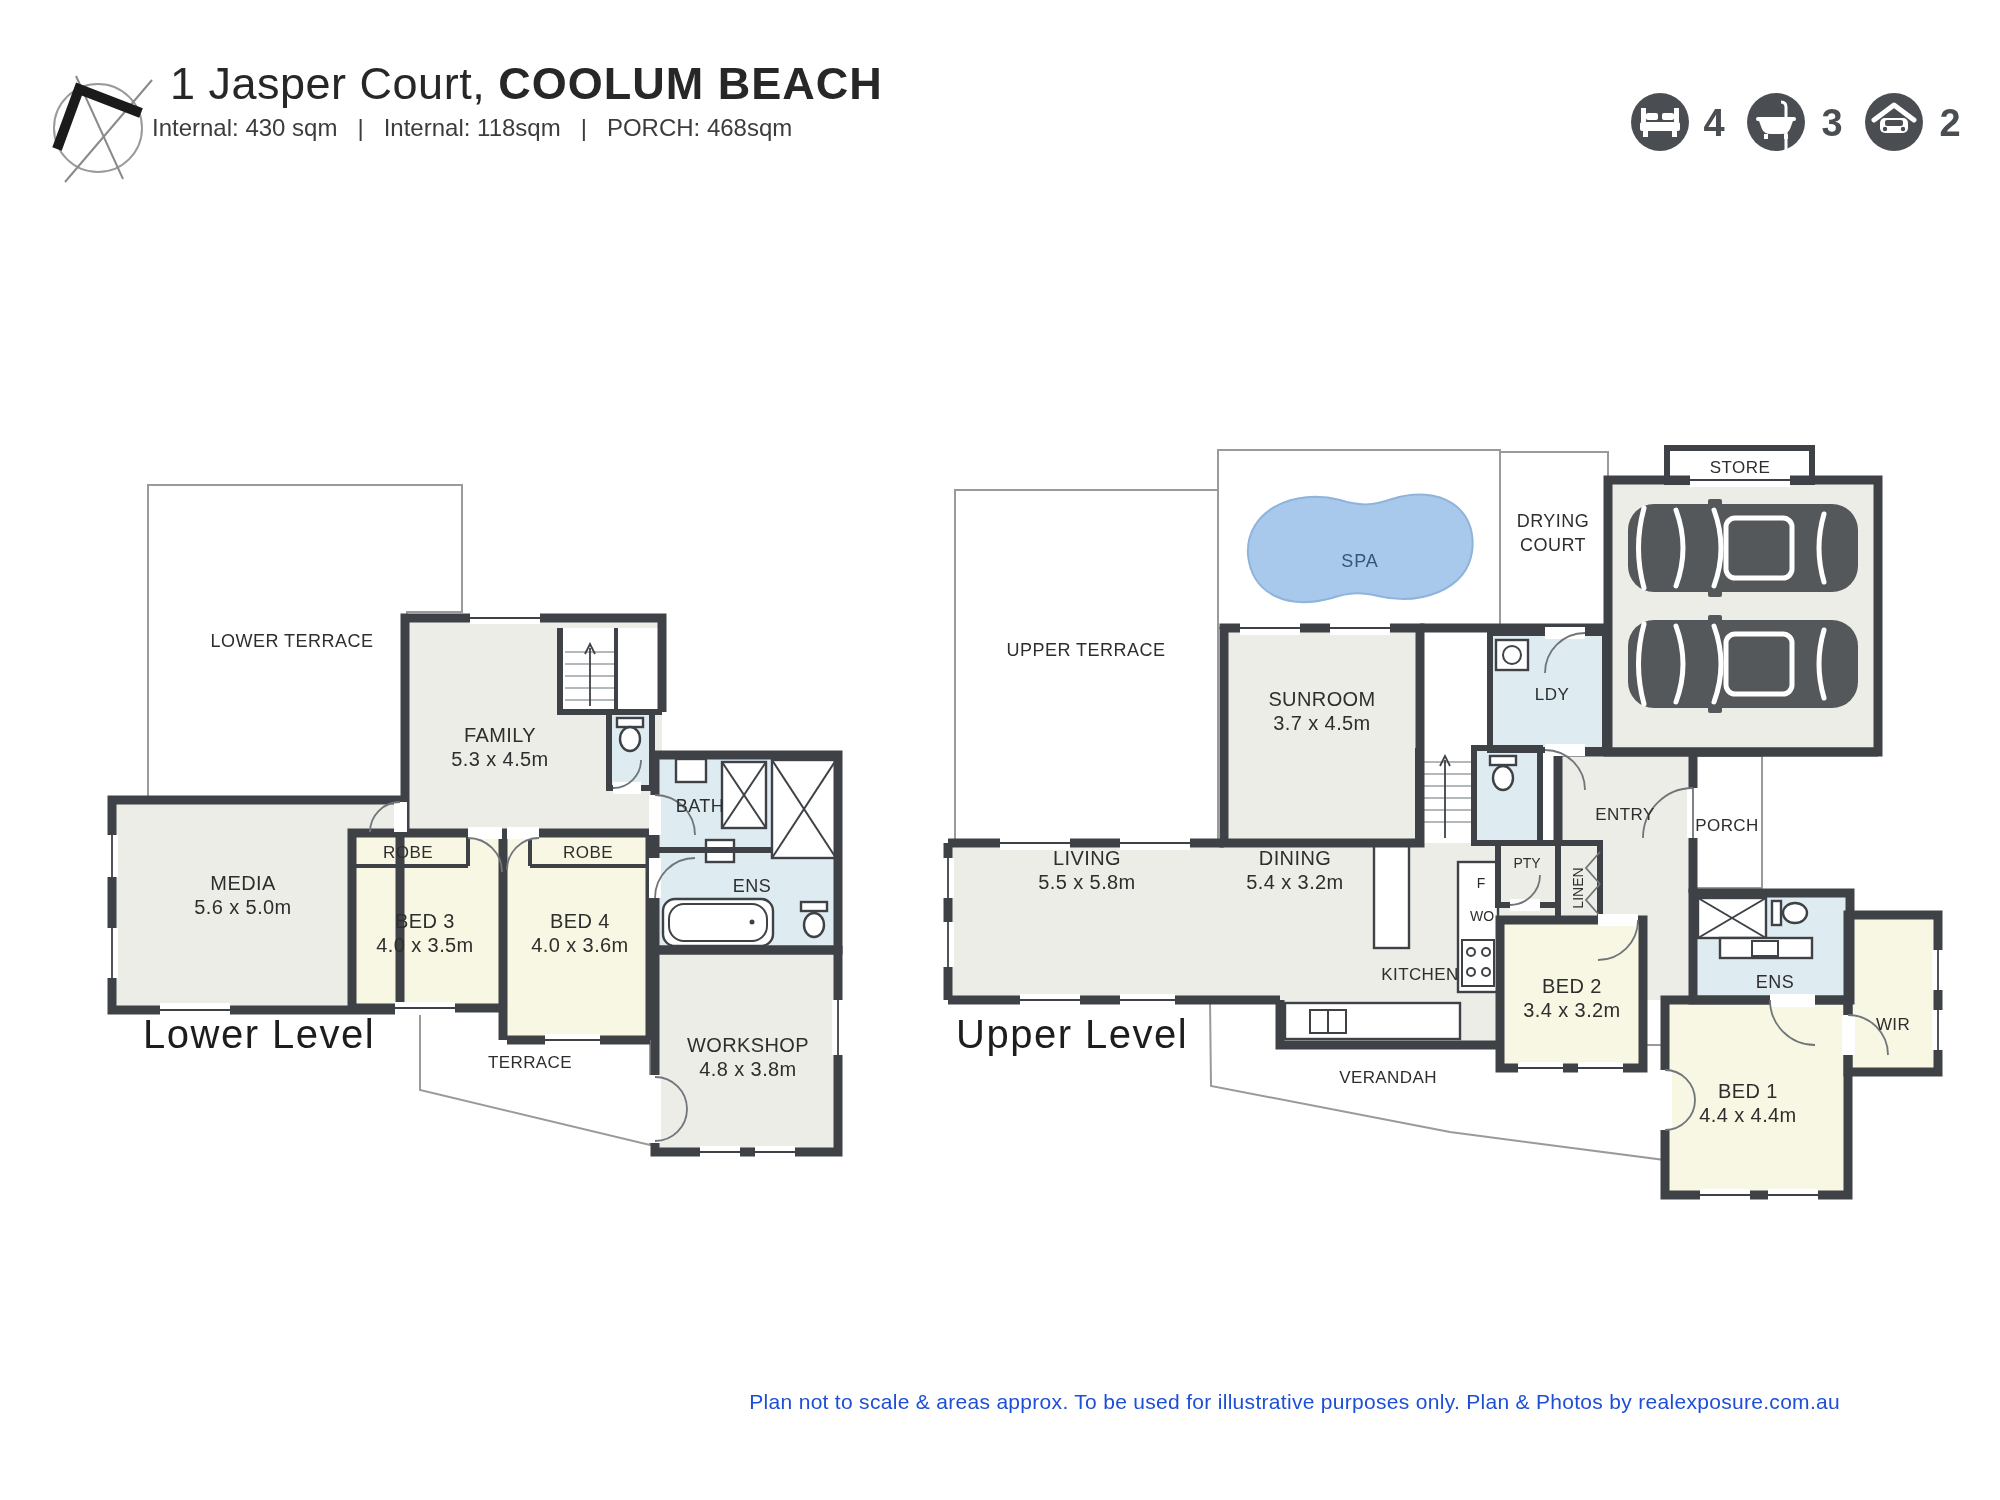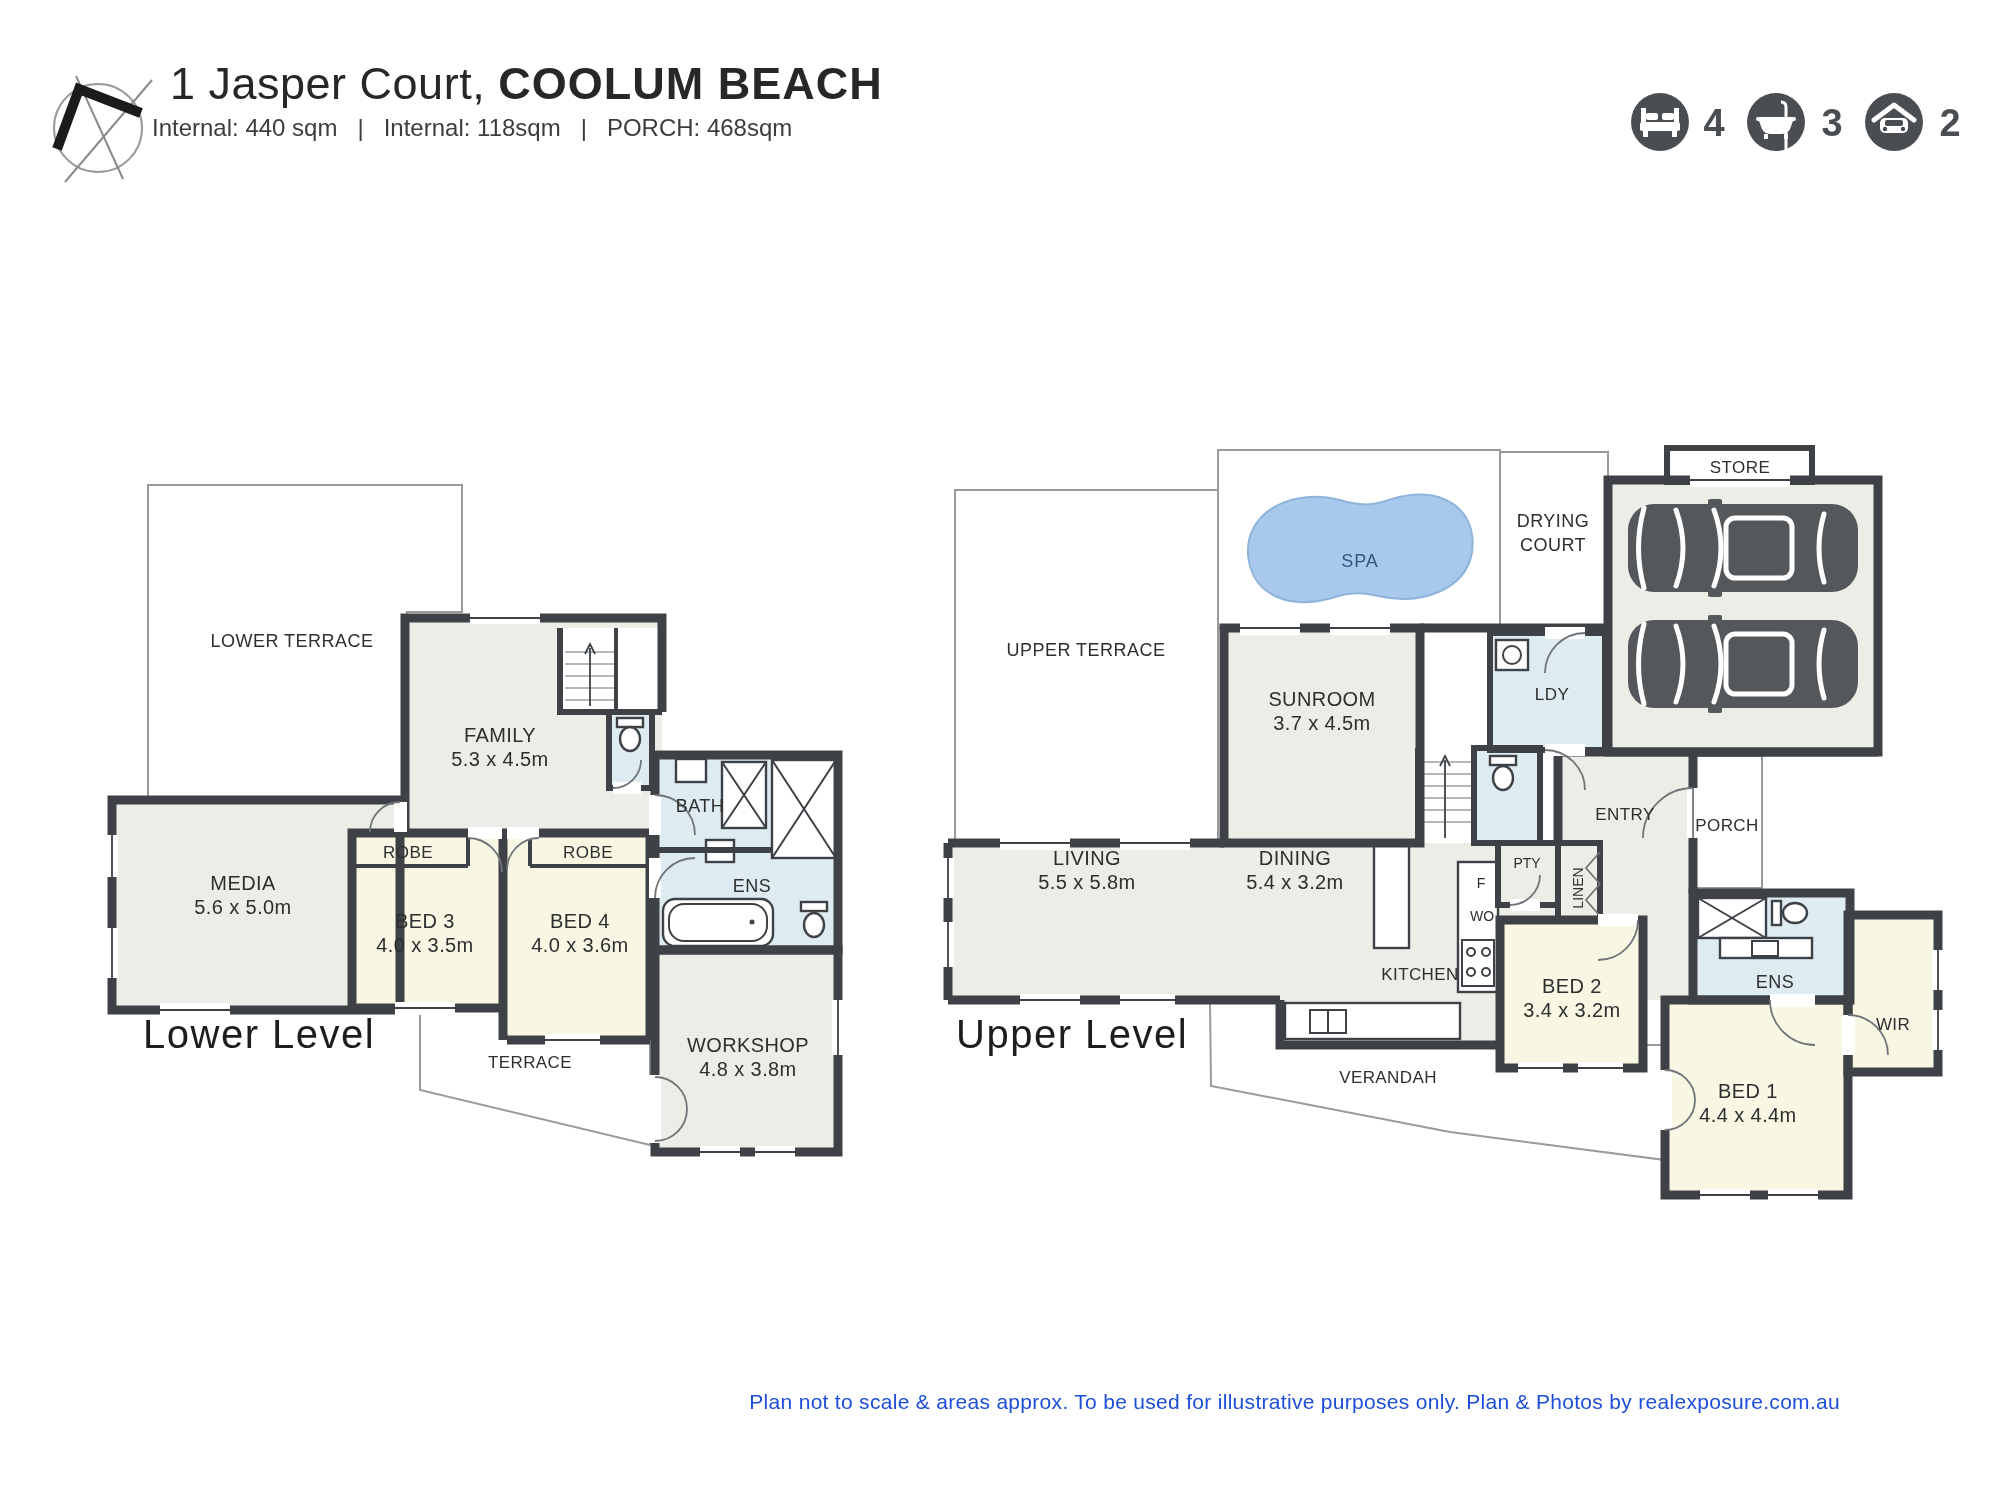--- a/index.html
+++ b/index.html
@@ -38,21 +38,21 @@
   .car{fill:#54585B;}
   .carline{stroke:#ffffff;stroke-width:5;fill:none;stroke-linecap:round;}
 </style>
 </head>
 <body>
 
 <div class="page">
 
   <div class="hdr-title"><span>1 Jasper Court, </span><span class="bold">COOLUM BEACH</span></div>
   <div class="hdr-sub">
-    <span>Internal: 440 sqm</span><span class="sep">|</span><span>Internal: 118sqm</span><span class="sep">|</span><span>PORCH: 468sqm</span>
+    <span>Internal: 430 sqm</span><span class="sep">|</span><span>Internal: 118sqm</span><span class="sep">|</span><span>PORCH: 468sqm</span>
   </div>
 
   <div class="footer">Plan not to scale &amp; areas approx. To be used for illustrative purposes only. Plan &amp; Photos by realexposure.com.au</div>
 
   <svg width="2000" height="1500" viewBox="0 0 2000 1500">
     <defs>
       <pattern id="grid15" width="15" height="15" patternUnits="userSpaceOnUse">
         <path d="M15,0 H0 V15" fill="none" stroke="#e4e4e4" stroke-width="1.2"></path>
       </pattern>
     </defs>

